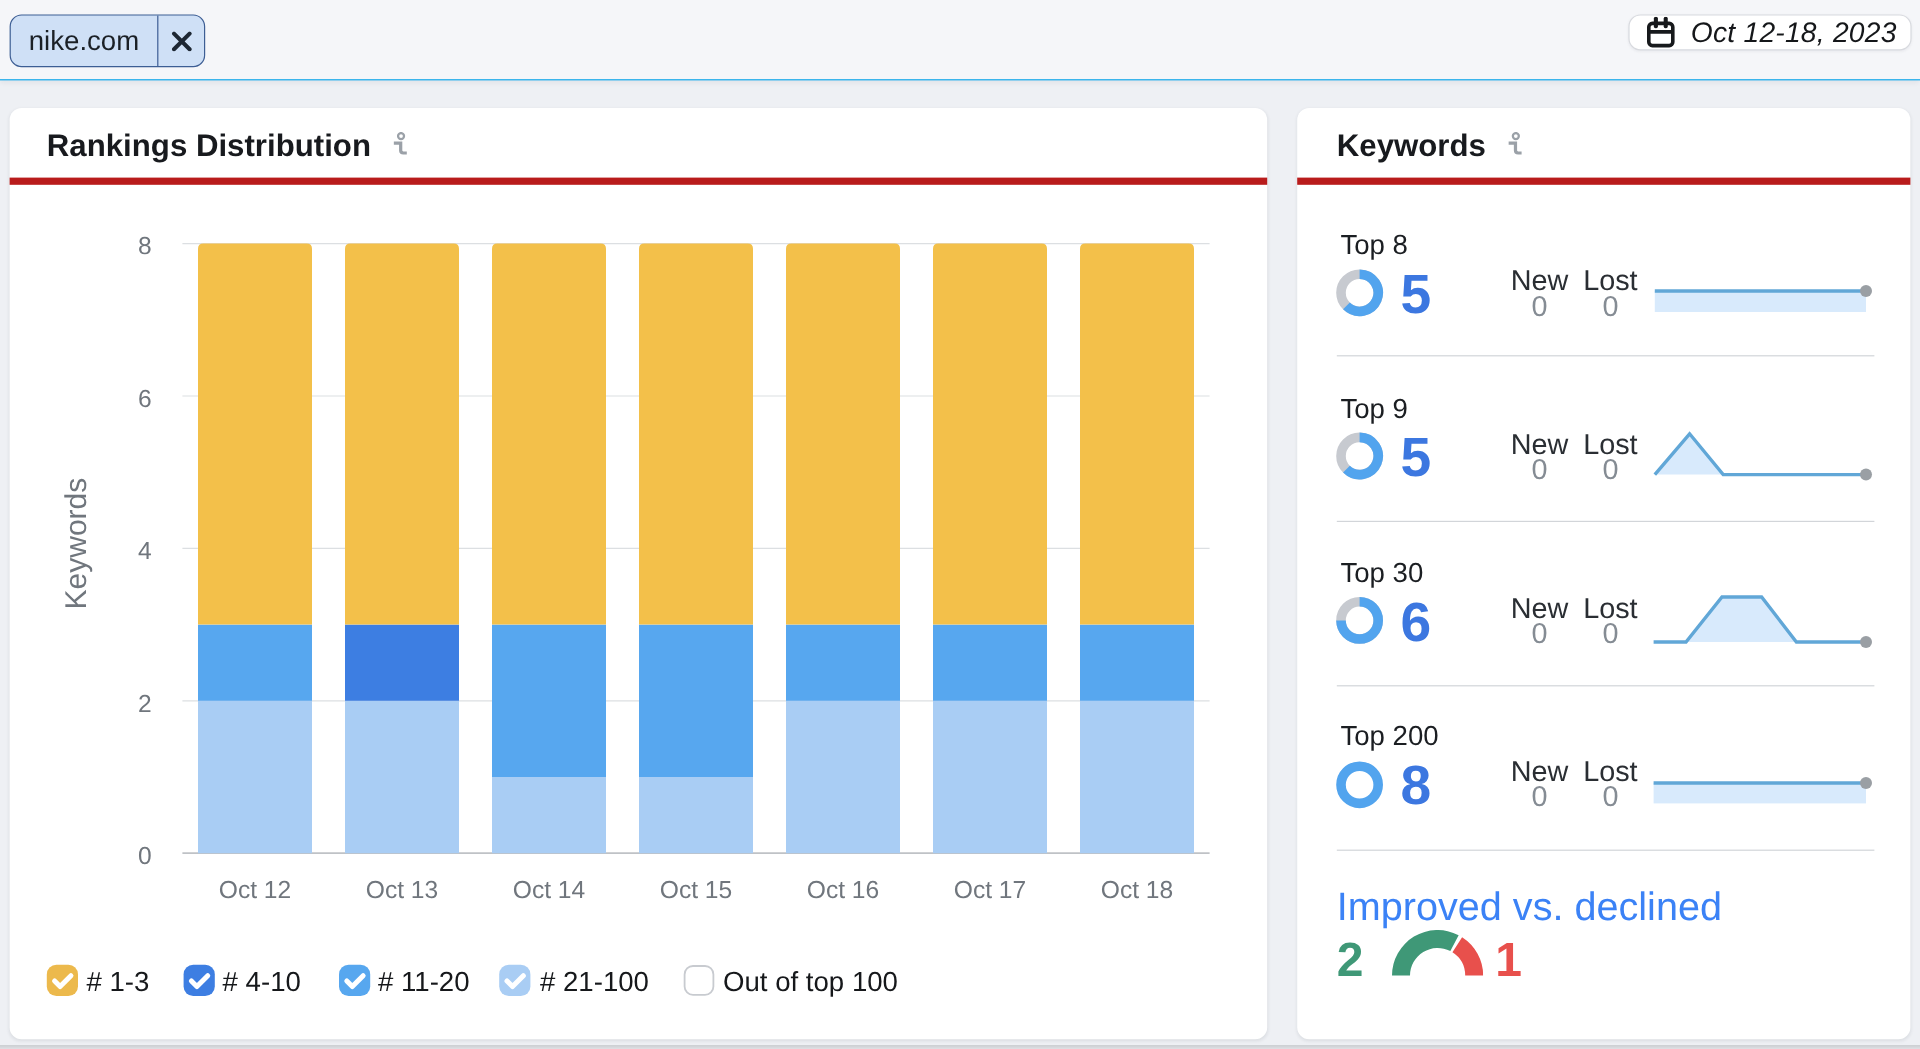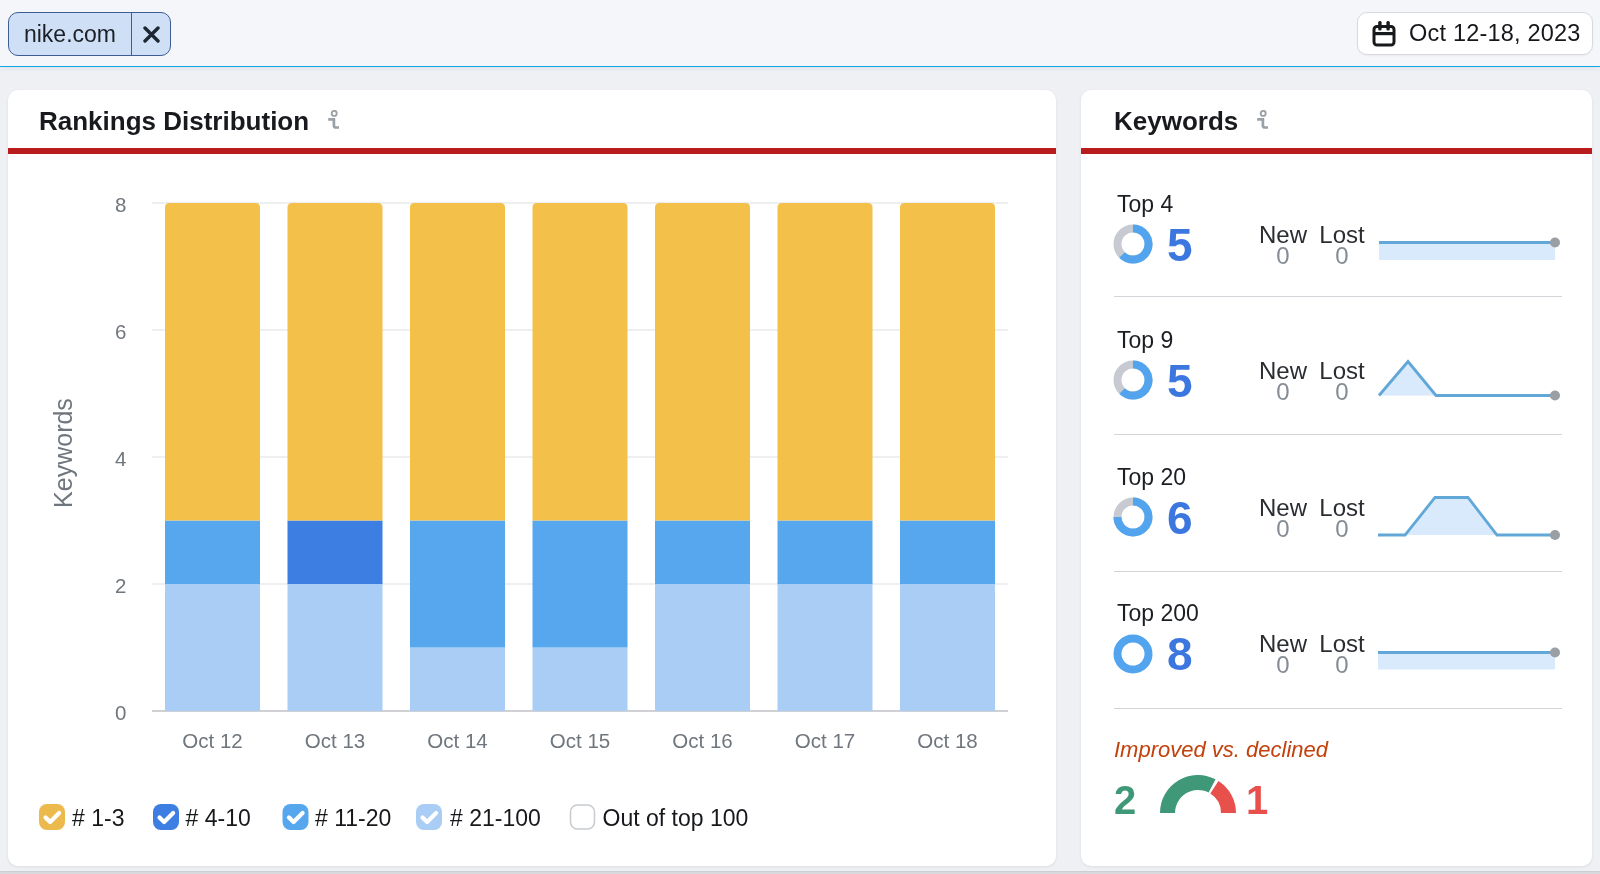--- a/index.html
+++ b/index.html
@@ -2,39 +2,39 @@
 <html><head>
 <meta charset="utf-8">
 <style>
 * { margin:0; padding:0; box-sizing:border-box; }
 html,body { width:1600px; height:874px; }
 body { font-family:"Liberation Sans",sans-serif; background:#eef0f4; position:relative; overflow:hidden; }
 .topbar { position:absolute; left:0; top:0; width:1600px; height:67px; background:#f5f6f9; border-bottom:1px solid #0ea5e9; box-shadow:0 2px 4px rgba(30,35,50,0.06); z-index:2; }
 .tag { position:absolute; left:8px; top:12px; width:163px; height:44px; background:#cfe0f6; border:1.5px solid #3d5e94; border-radius:10px; display:flex; align-items:stretch; }
 .tag .txt { width:122px; display:flex; align-items:center; justify-content:center; font-size:23px; color:#1b2026; }
 .tag .xbox { width:39px; border-left:1.5px solid #3d5e94; display:flex; align-items:center; justify-content:center; }
-.datebtn { position:absolute; left:1357px; top:12px; width:236px; height:43px; background:#fff; border:1px solid #d8dadf; border-radius:10px; box-shadow:0 1px 2px rgba(30,35,50,0.05); display:flex; align-items:center; }
+.datebtn { position:absolute; left:1357px; top:12px; width:236px; height:30px; background:#fff; border:1px solid #d8dadf; border-radius:10px; box-shadow:0 1px 2px rgba(30,35,50,0.05); display:flex; align-items:center;font-style:italic; }
 .datebtn .ico { margin-left:14px; }
 .datebtn .dtxt { margin-left:13px; font-size:23.5px; color:#15171a; letter-spacing:0.2px; }
 .card { position:absolute; background:#fff; border-radius:10px; box-shadow:0 1px 3px rgba(25,30,45,0.09); }
 #card1 { left:8px; top:90px; width:1048px; height:776px; }
 #card2 { left:1081px; top:90px; width:511px; height:776px; }
 .chead { height:64px; border-bottom:6px solid #b91c1c; display:flex; align-items:center; }
 .chead .t { font-size:26px; font-weight:bold; color:#181a1e; margin-left:31px; position:relative; top:2px; }
 .chead .isvg { margin-left:18px; position:relative; top:1px; }
 #card2 .chead .t { margin-left:33px; }
 .botstrip { position:absolute; left:0; top:871px; width:1600px; height:3px; background:#d7d9dd; border-top:1px solid #cbced2; }
 
 .rowlab { position:absolute; left:36px; font-size:23px; color:#1b1e22; }
 .bignum { position:absolute; font-size:46px; font-weight:bold; color:#3c77e0; }
 .nl { position:absolute; width:56px; text-align:center; font-size:24px; }
 .nl .l { color:#2a2e33; line-height:22px; }
 .nl .v { color:#858c94; line-height:22px; margin-top:-1px; }
 .sep { position:absolute; left:33px; width:448px; height:1px; background:#d2d5d9; }
-.implab { position:absolute; left:33px; top:647px; font-size:22px; color:#c2410c;font-style:italic; }
+.implab { position:absolute; left:33px; top:647px; font-size:33px; color:#3b82f6; }
 .gnum { position:absolute; font-size:40px; font-weight:bold; }
 </style>
 </head>
 <body>
 <div class="topbar">
   <div class="tag">
     <div class="txt">nike.com</div>
     <div class="xbox">
       <svg width="17" height="17" viewBox="0 0 17 17">
           <path d="M2 2 L15 15 M15 2 L2 15" stroke="#1d2733" stroke-width="3.4" stroke-linecap="round"></path>
@@ -141,21 +141,21 @@
 
 <div class="card" id="card2">
   <div class="chead">
       <span class="t">Keywords</span>
       <svg class="isvg" width="13" height="21" viewBox="0 0 13 21">
         <circle cx="7.2" cy="3.4" r="2.5" fill="none" stroke="#9ba1a8" stroke-width="1.9"></circle>
         <path d="M1.2 9.3 h5.7 v6.2 q0 2 2.2 2 h2.9" fill="none" stroke="#9ba1a8" stroke-width="2.7"></path>
       </svg>
     </div>
 
-  <div class="rowlab" style="top:101px;">Top 4</div>
+  <div class="rowlab" style="top:101px;">Top 8</div>
   <svg width="44" height="44" style="position:absolute;left:30px;top:132px;" viewBox="0 0 44 44">
     <circle cx="22" cy="22" r="15.5" fill="none" stroke="#c7cad0" stroke-width="8"></circle>
     <path d="M22.00 6.50 A15.5 15.5 0 1 1 11.04 32.96" fill="none" stroke="#52a4ee" stroke-width="8"></path>
   </svg>
   <div class="bignum" style="left:86px;top:128px;">5</div>
   <div class="nl" style="left:174px;top:134px;">
       <div class="l">New</div>
       <div class="v">0</div>
     </div>
   <div class="nl" style="left:233px;top:134px;">
@@ -183,21 +183,21 @@
       <div class="l">Lost</div>
       <div class="v">0</div>
     </div>
   <svg width="184" height="60" style="position:absolute;left:296px;top:260px;" viewBox="0 0 184 60">
     <path d="M2 45.5 L31 11.5 L59 45.5 Z" fill="#d8eafc"></path>
     <path d="M2 45.5 L31 11.5 L59 45.5 L178 45.5" fill="none" stroke="#61a7d7" stroke-width="2.8"></path>
     <circle cx="178" cy="45.5" r="5" fill="#9a9fa4"></circle>
   </svg>
   <div class="sep" style="top:344px;"></div>
 
-  <div class="rowlab" style="top:373.5px;">Top 20</div>
+  <div class="rowlab" style="top:373.5px;">Top 30</div>
   <svg width="44" height="44" style="position:absolute;left:30px;top:405px;" viewBox="0 0 44 44">
     <circle cx="22" cy="22" r="15.5" fill="none" stroke="#c7cad0" stroke-width="8"></circle>
     <path d="M22.00 6.50 A15.5 15.5 0 1 1 6.50 22.00" fill="none" stroke="#52a4ee" stroke-width="8"></path>
   </svg>
   <div class="bignum" style="left:86px;top:401px;">6</div>
   <div class="nl" style="left:174px;top:407px;">
       <div class="l">New</div>
       <div class="v">0</div>
     </div>
   <div class="nl" style="left:233px;top:407px;">

